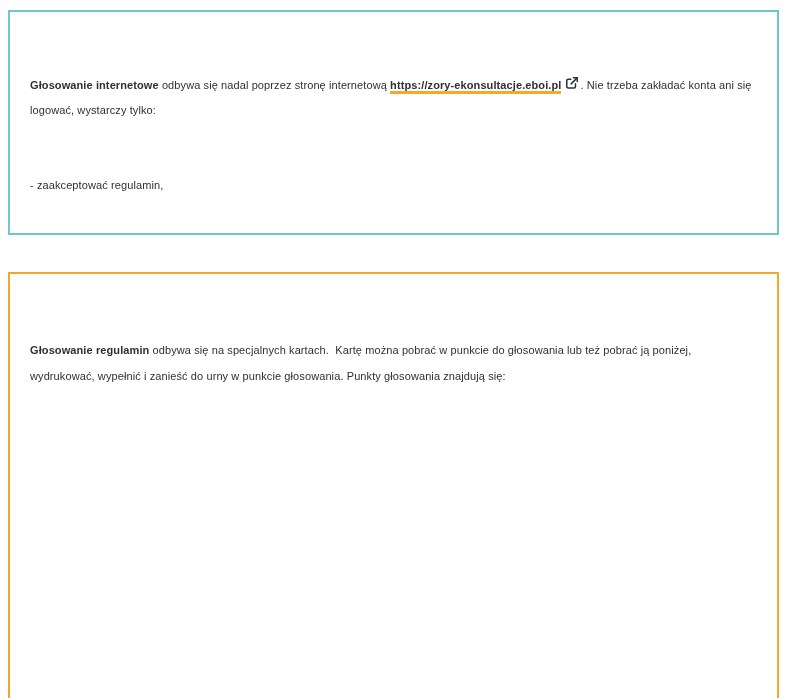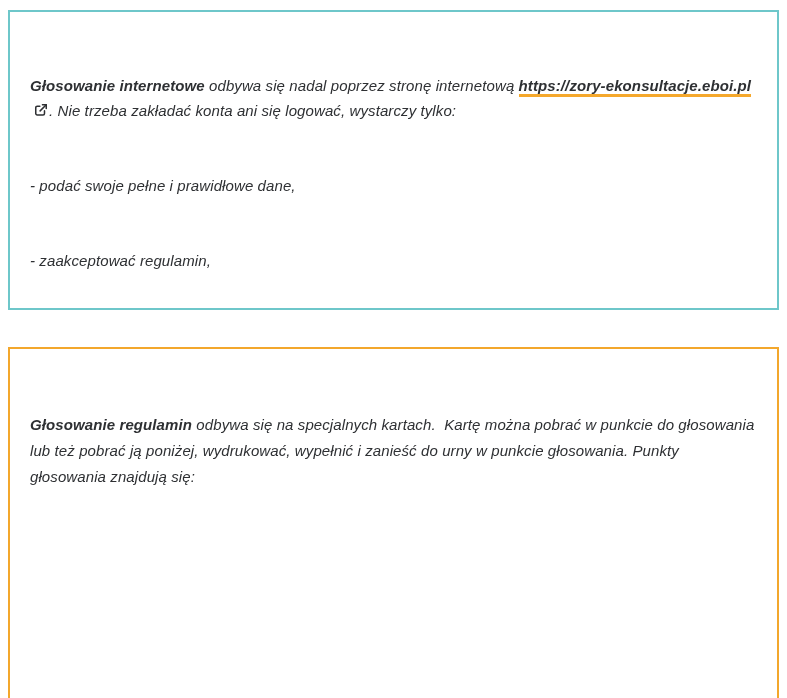--- a/index.html
+++ b/index.html
@@ -12,24 +12,23 @@
     min-height: 698px;
     font-family: "Liberation Sans", "DejaVu Sans", sans-serif;
     color: #2e3033;
     -webkit-font-smoothing: antialiased;
   }
   .info-box {
     box-sizing: border-box;
     margin: 0 8px;
     border: 2px solid;
     background: #ffffff;
-    font-size: 15px;
+    font-size: 11px;
     letter-spacing: 0.1px;
     white-space: pre-wrap;
-    font-style: italic;
   }
   .info-box.teal {
     margin-top: 10px;
     border-color: #6ec7ca;
     padding: 11px 20px 10px 20px;
     line-height: 25px;
   }
   .info-box.orange {
     margin-top: 37px;
     border-color: #f3a72c;
@@ -64,21 +63,20 @@
 </style>
 </head>
 <body>
 
 <section class="info-box teal">
   <p class="para"><span class="lead">Głosowanie internetowe</span><span> odbywa się nadal poprzez stronę internetową </span><a class="ext-link" href="#">https://zory-ekonsultacje.eboi.pl</a><span class="ext-icon"><svg width="14" height="14" viewBox="0 0 24 24" fill="none" stroke="#2e3033" stroke-width="2.6" stroke-linecap="round" stroke-linejoin="round">
         <path d="M18 13.5V18a2.5 2.5 0 0 1-2.5 2.5h-10A2.5 2.5 0 0 1 3 18V8a2.5 2.5 0 0 1 2.5-2.5H10"></path>
         <path d="M14.5 3H21v6.5"></path>
         <path d="M10.5 13.5L21 3"></path>
       </svg></span><span>. Nie trzeba zakładać konta ani się logować, wystarczy tylko:</span></p>
-  <div class="line">- podać swoje pełne i prawidłowe dane,</div>
   <div class="line">- zaakceptować regulamin,</div>
 </section>
 
 <section class="info-box orange">
   <p class="para"><span class="lead">Głosowanie regulamin</span><span> odbywa się na specjalnych kartach.  Kartę można pobrać w punkcie do głosowania lub też pobrać ją poniżej, wydrukować, wypełnić i zanieść do urny w punkcie głosowania. Punkty głosowania znajdują się:</span></p>
   
   
   
   
   

